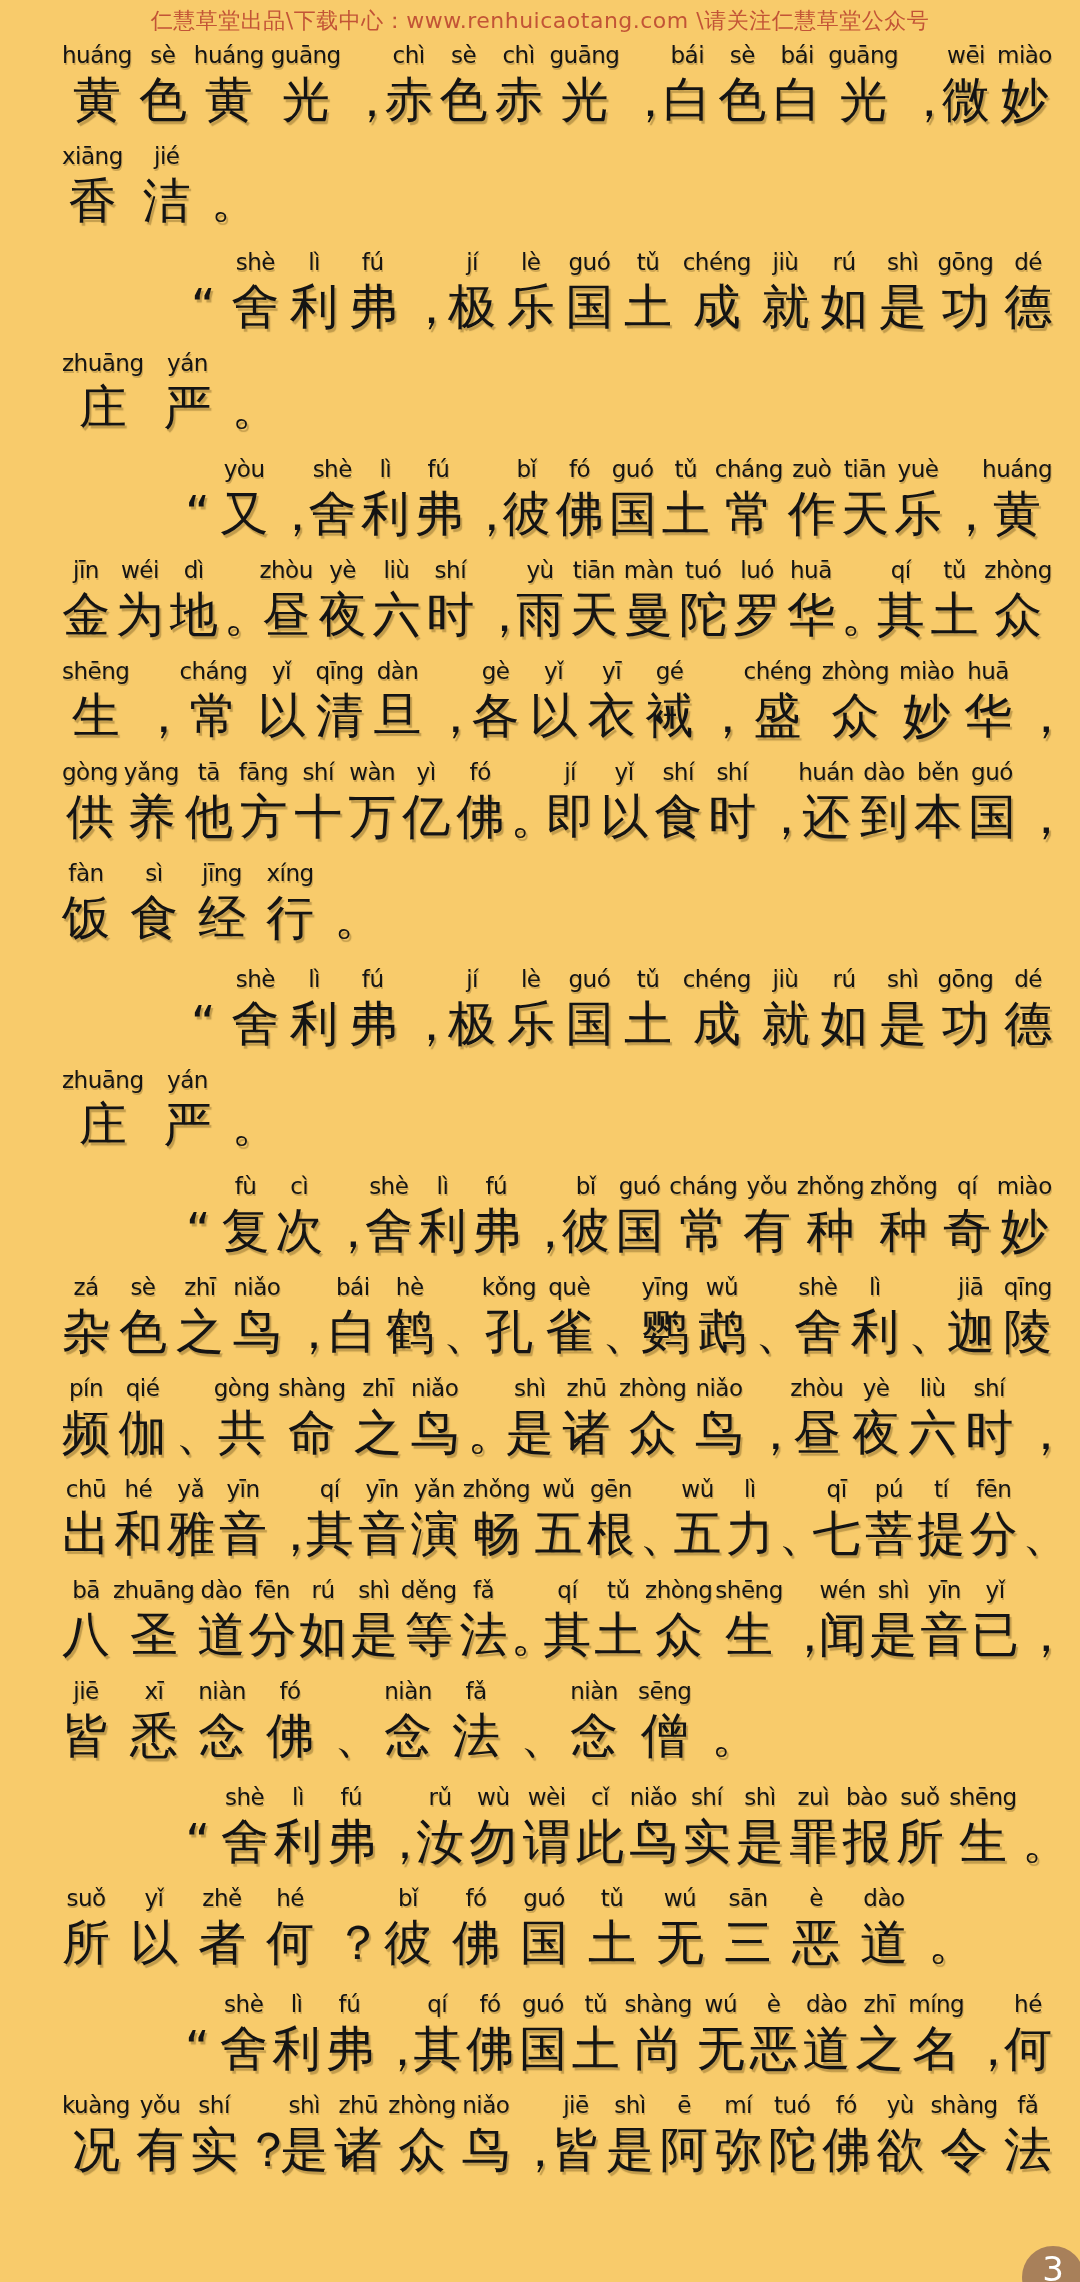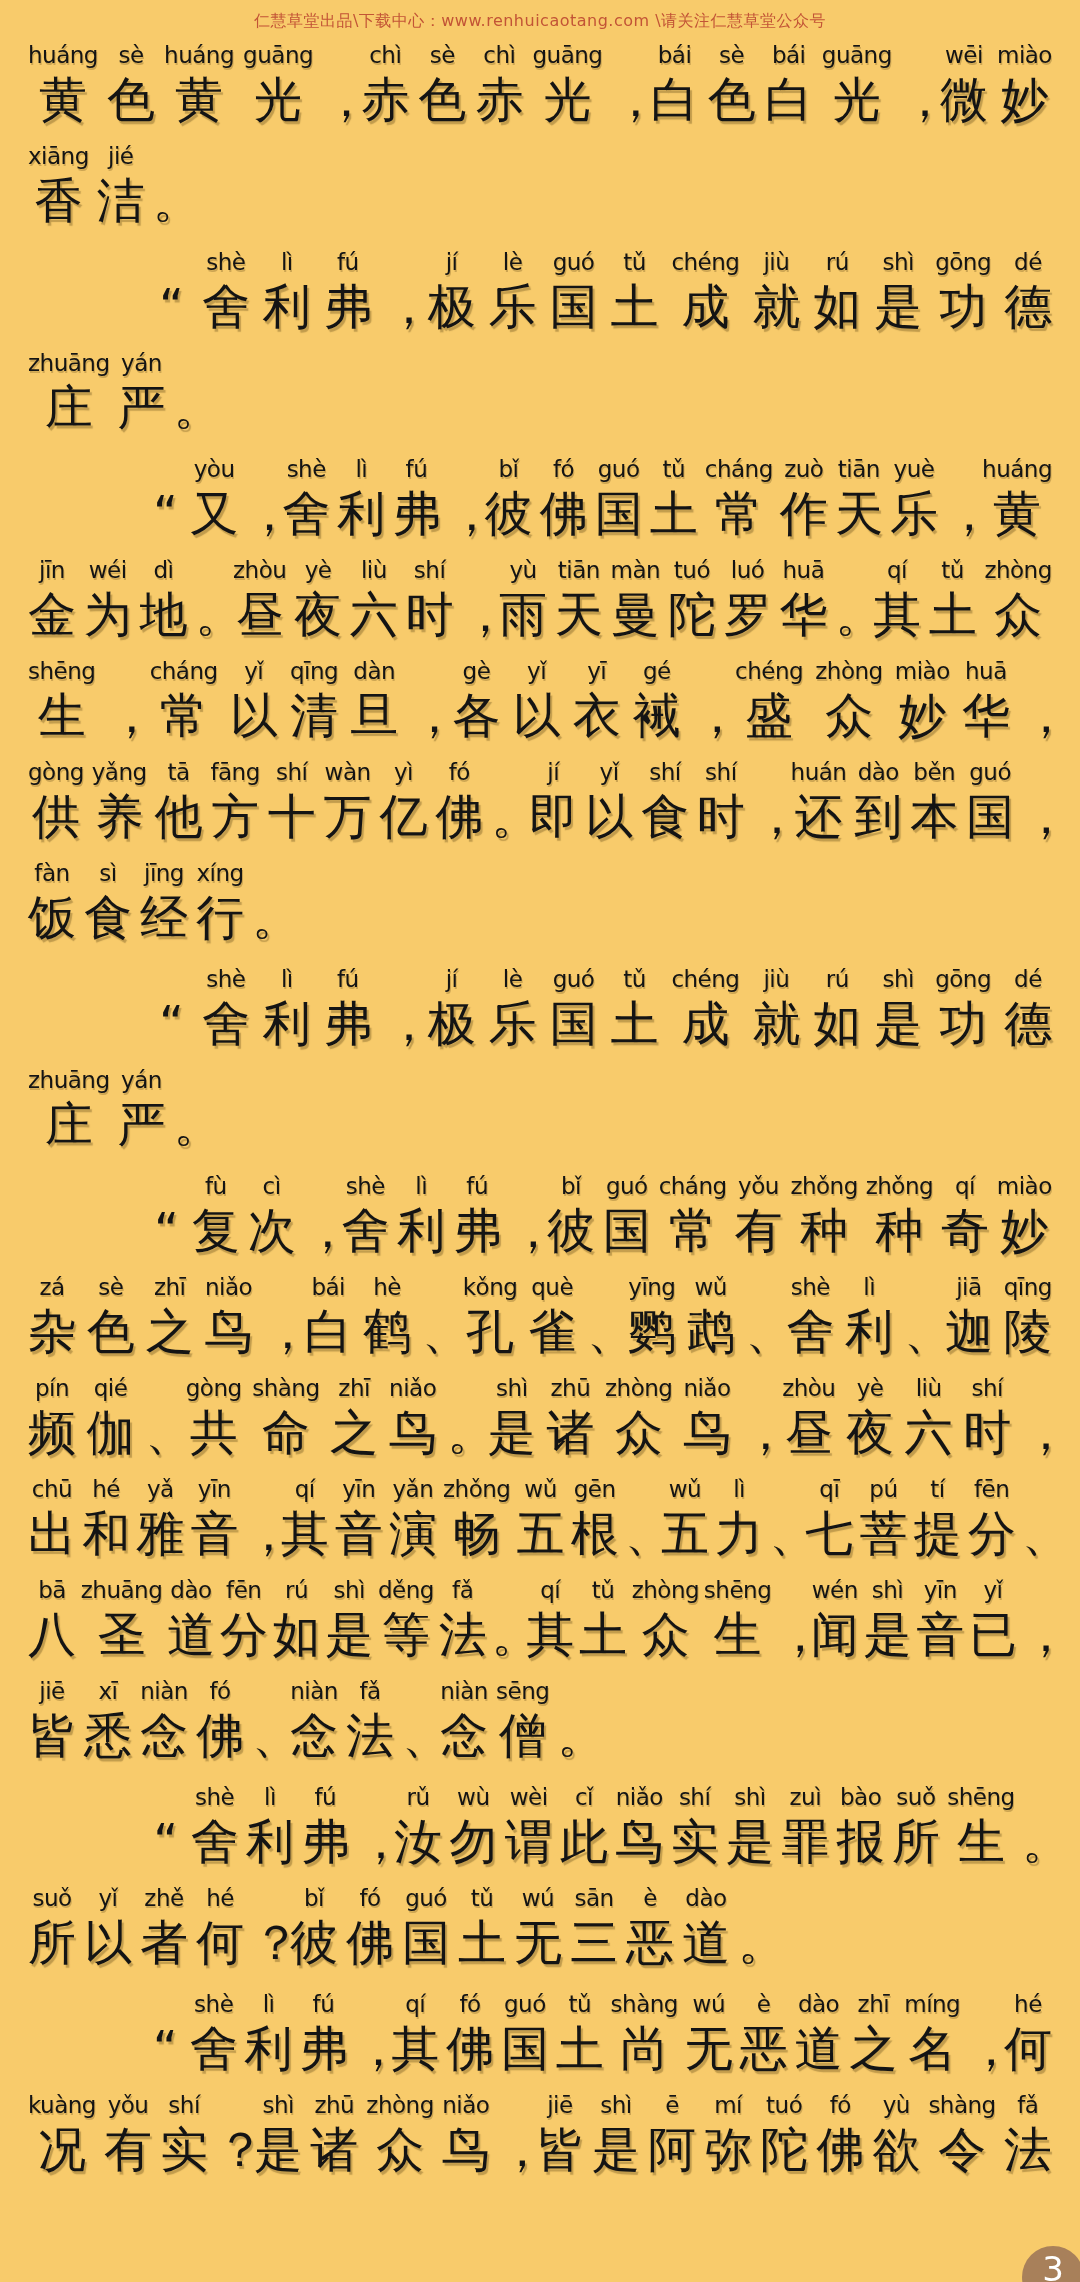--- a/index.html
+++ b/index.html
@@ -8,39 +8,40 @@
     width: 1080px;
     height: 2282px;
     overflow: hidden;
     position: relative;
     background: var(--bg, #F8CB6B);
     font-family: "DejaVu Sans", sans-serif;
   }
   .header {
     padding-top: 8px;
     text-align: center;
-    font-size: 16px;
+    font-size: 22px;
     line-height: 26px;
     color: var(--header-color, #C25436);
     letter-spacing: 0.5px;
     white-space: nowrap;
   }
   .content {
     margin-top: 6px;
     padding: 0 28px 0 28px;
     color: var(--text-color, #141414);
+    margin-left: 34px;
   }
   .line {
     display: flex;
     align-items: flex-end;
     margin-bottom: 13px;
     min-height: 88px;
   }
   .line.justify { justify-content: space-between; }
-  .line.left    { justify-content: flex-start; column-gap: 8px; }
+  .line.left    { justify-content: flex-start; column-gap: 20px; }
   .line.newpara { margin-top: 18px; }
   .indent-spacer {
     width: 118px;
     flex: 0 0 118px;
     height: 10px;
   }
   .tok {
     display: flex;
     flex-direction: column;
     align-items: center;

